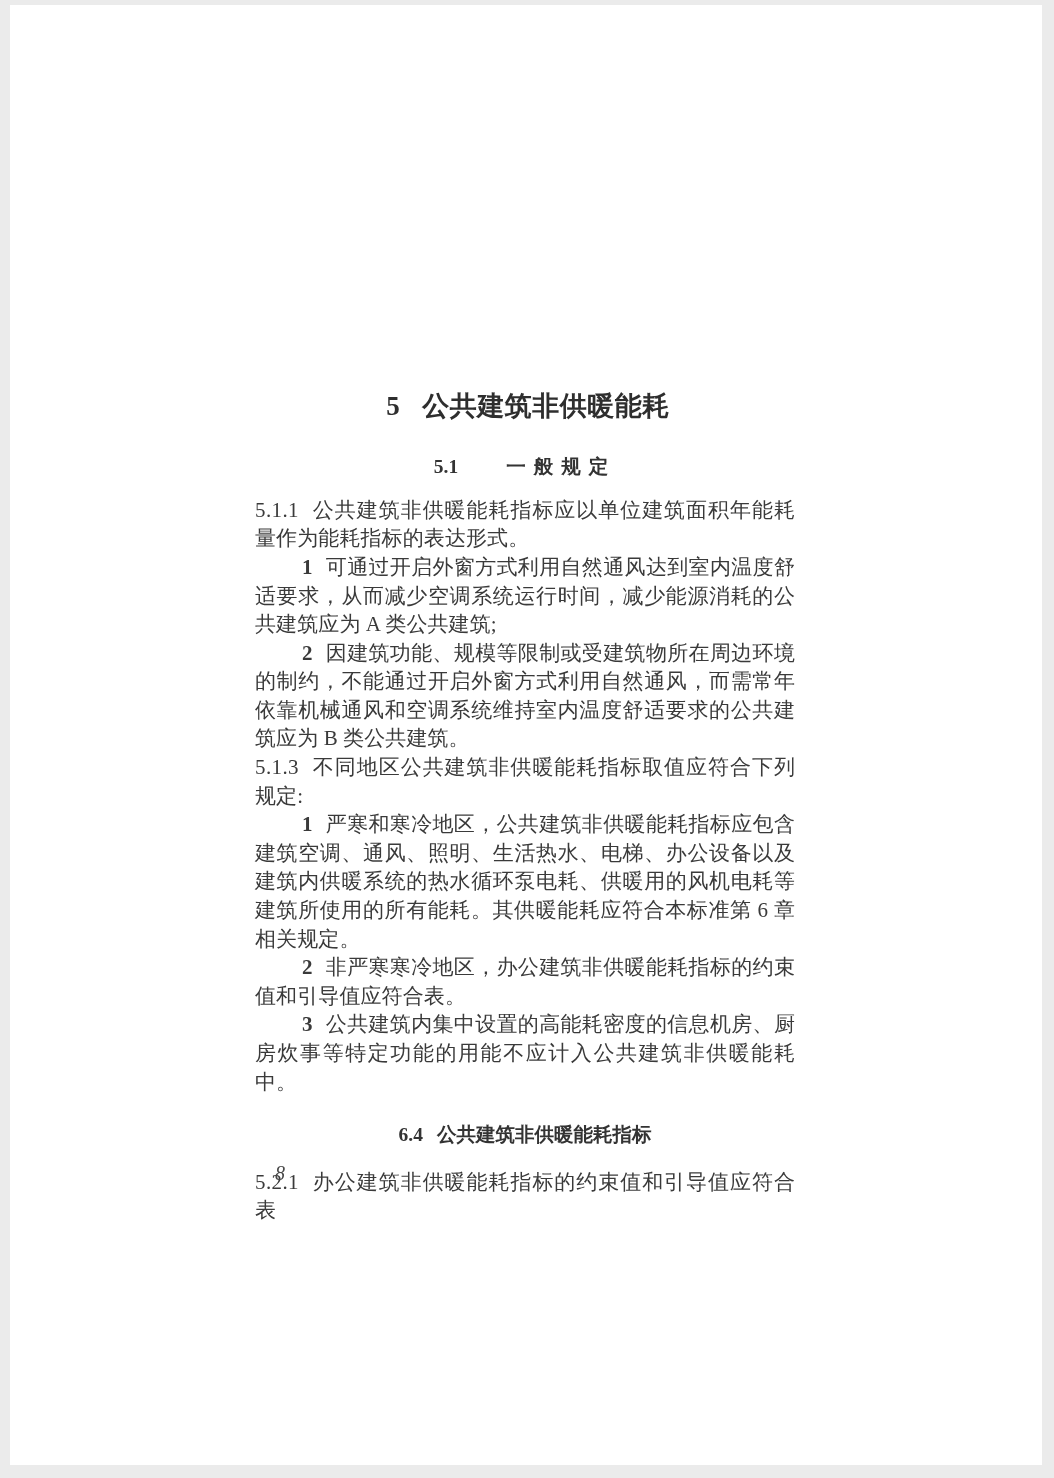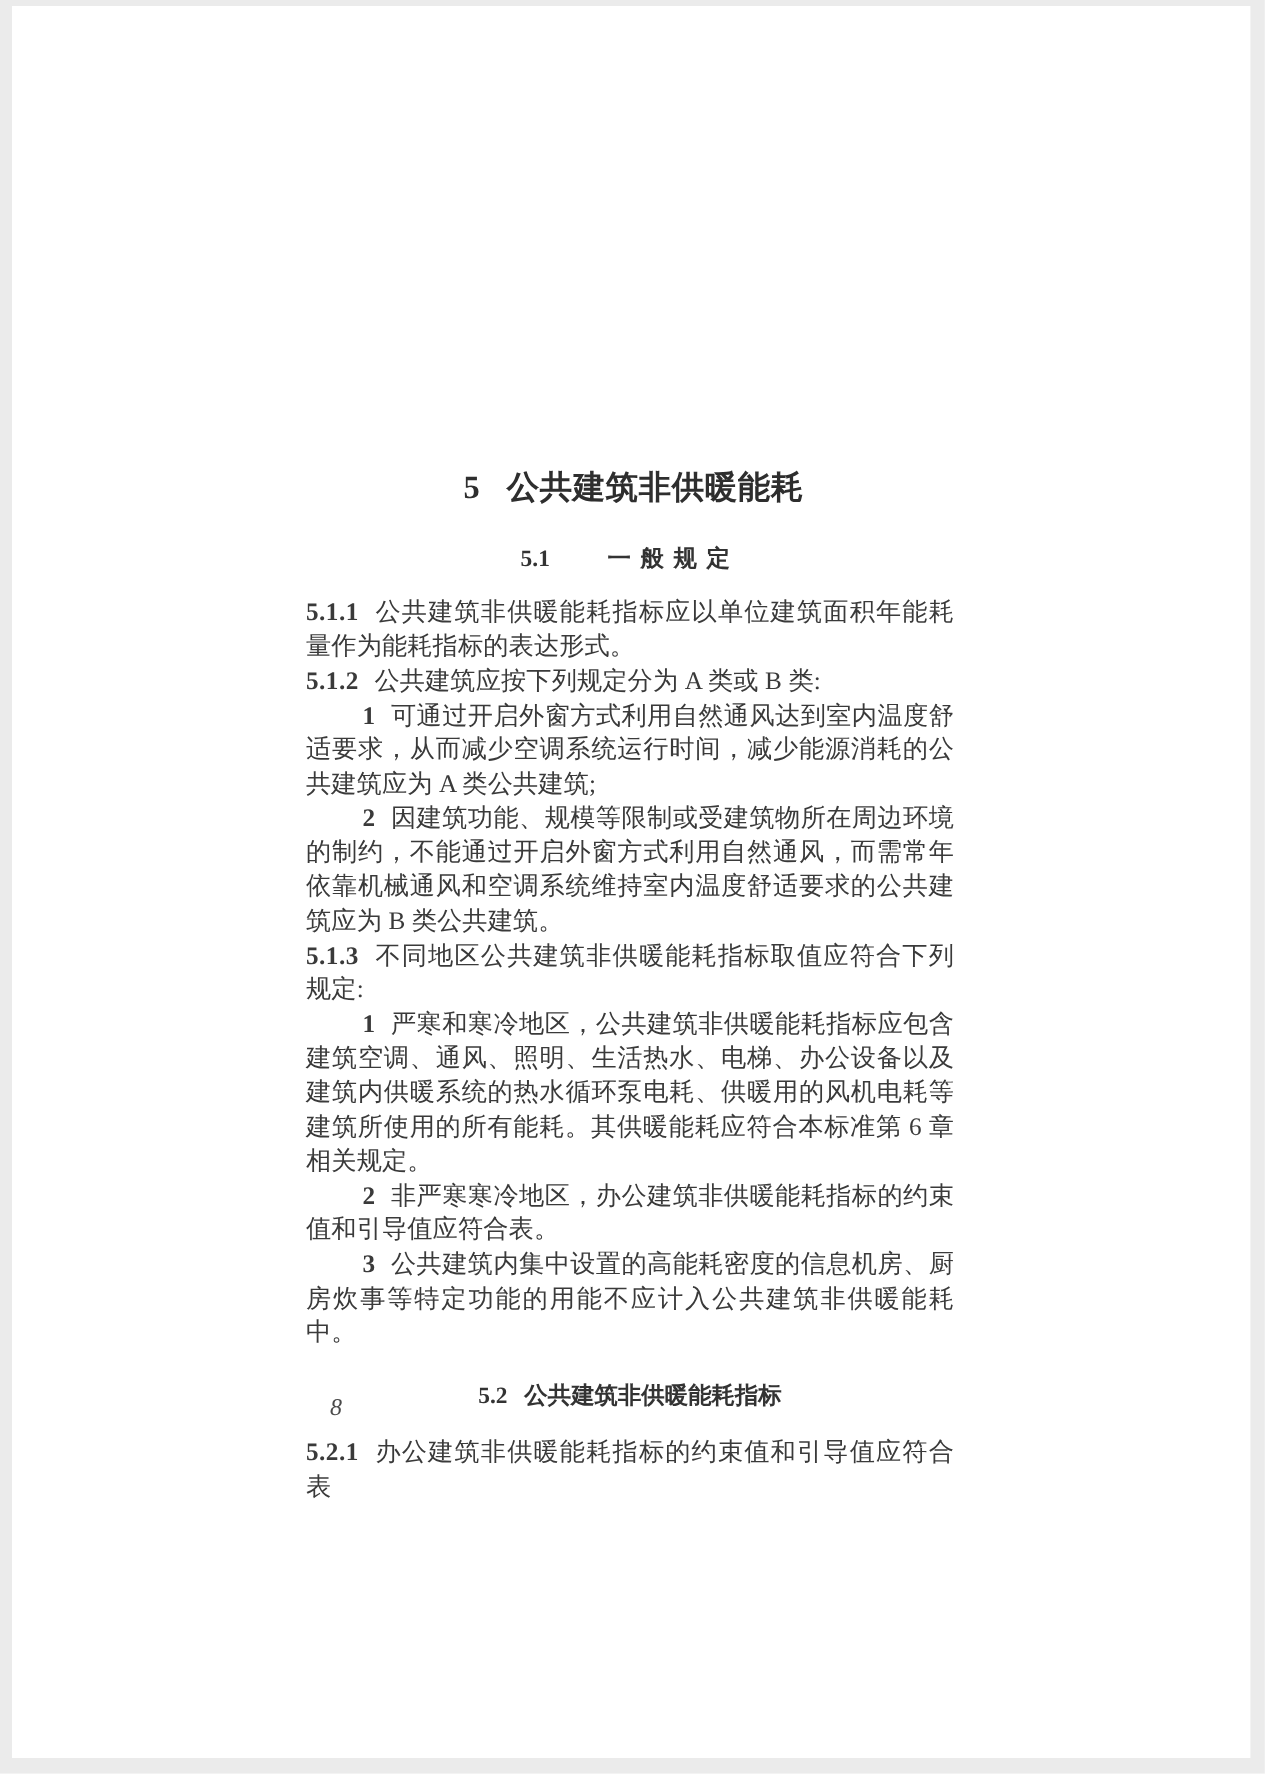--- a/index.html
+++ b/index.html
@@ -71,21 +71,21 @@
   .clause {
     font-size: 21px;
     line-height: 28.6px;
     color: #3a3a3a;
     margin: 0;
     text-align: justify;
     text-justify: inter-character;
     letter-spacing: 0.1px;
   }
   .clause .clause-num {
-    font-weight: bold;
+    font-weight: normal;
     margin-right: 13px;
     letter-spacing: 0.4px;
   }
   .item {
     font-size: 21px;
     line-height: 28.6px;
     color: #3a3a3a;
     margin: 0;
     text-align: justify;
     text-justify: inter-character;
@@ -120,23 +120,20 @@
     </h1>
 
     <h2 class="section-heading spaced">
       <span class="sec-num">5.1</span><span class="sec-text">一般规定</span>
     </h2>
 
     <p class="clause">
       <span class="clause-num">5.1.1</span><span>公共建筑非供暖能耗指标应以单位建筑面积年能耗量作为能耗指标的表达形式。</span>
     </p>
 
-    <p class="clause">
-      <span class="clause-num">5.1.2</span><span>公共建筑应按下列规定分为 A 类或 B 类:</span>
-    </p>
 
     <p class="item">
       <span class="item-num">1</span><span>可通过开启外窗方式利用自然通风达到室内温度舒适要求，从而减少空调系统运行时间，减少能源消耗的公共建筑应为 A 类公共建筑;</span>
     </p>
 
     <p class="item">
       <span class="item-num">2</span><span>因建筑功能、规模等限制或受建筑物所在周边环境的制约，不能通过开启外窗方式利用自然通风，而需常年依靠机械通风和空调系统维持室内温度舒适要求的公共建筑应为 B 类公共建筑。</span>
     </p>
 
     <p class="clause">
@@ -150,21 +147,21 @@
     <p class="item">
       <span class="item-num">2</span><span>非严寒寒冷地区，办公建筑非供暖能耗指标的约束值和引导值应符合表。</span>
     </p>
 
     <p class="item">
       <span class="item-num">3</span><span>公共建筑内集中设置的高能耗密度的信息机房、厨房炊事等特定功能的用能不应计入公共建筑非供暖能耗中。</span>
     </p>
 
 
     <h2 class="section-heading tight sec52">
-      <span class="sec-num">5.2</span><span class="sec-text">公共建筑非供暖能耗指标</span>
+      <span class="sec-num">6.4</span><span class="sec-text">公共建筑非供暖能耗指标</span>
     </h2>
 
     <p class="clause">
       <span class="clause-num">5.2.1</span><span>办公建筑非供暖能耗指标的约束值和引导值应符合表</span>
     </p>
 
   </div>
 
   <div class="page-number">8</div>
 

